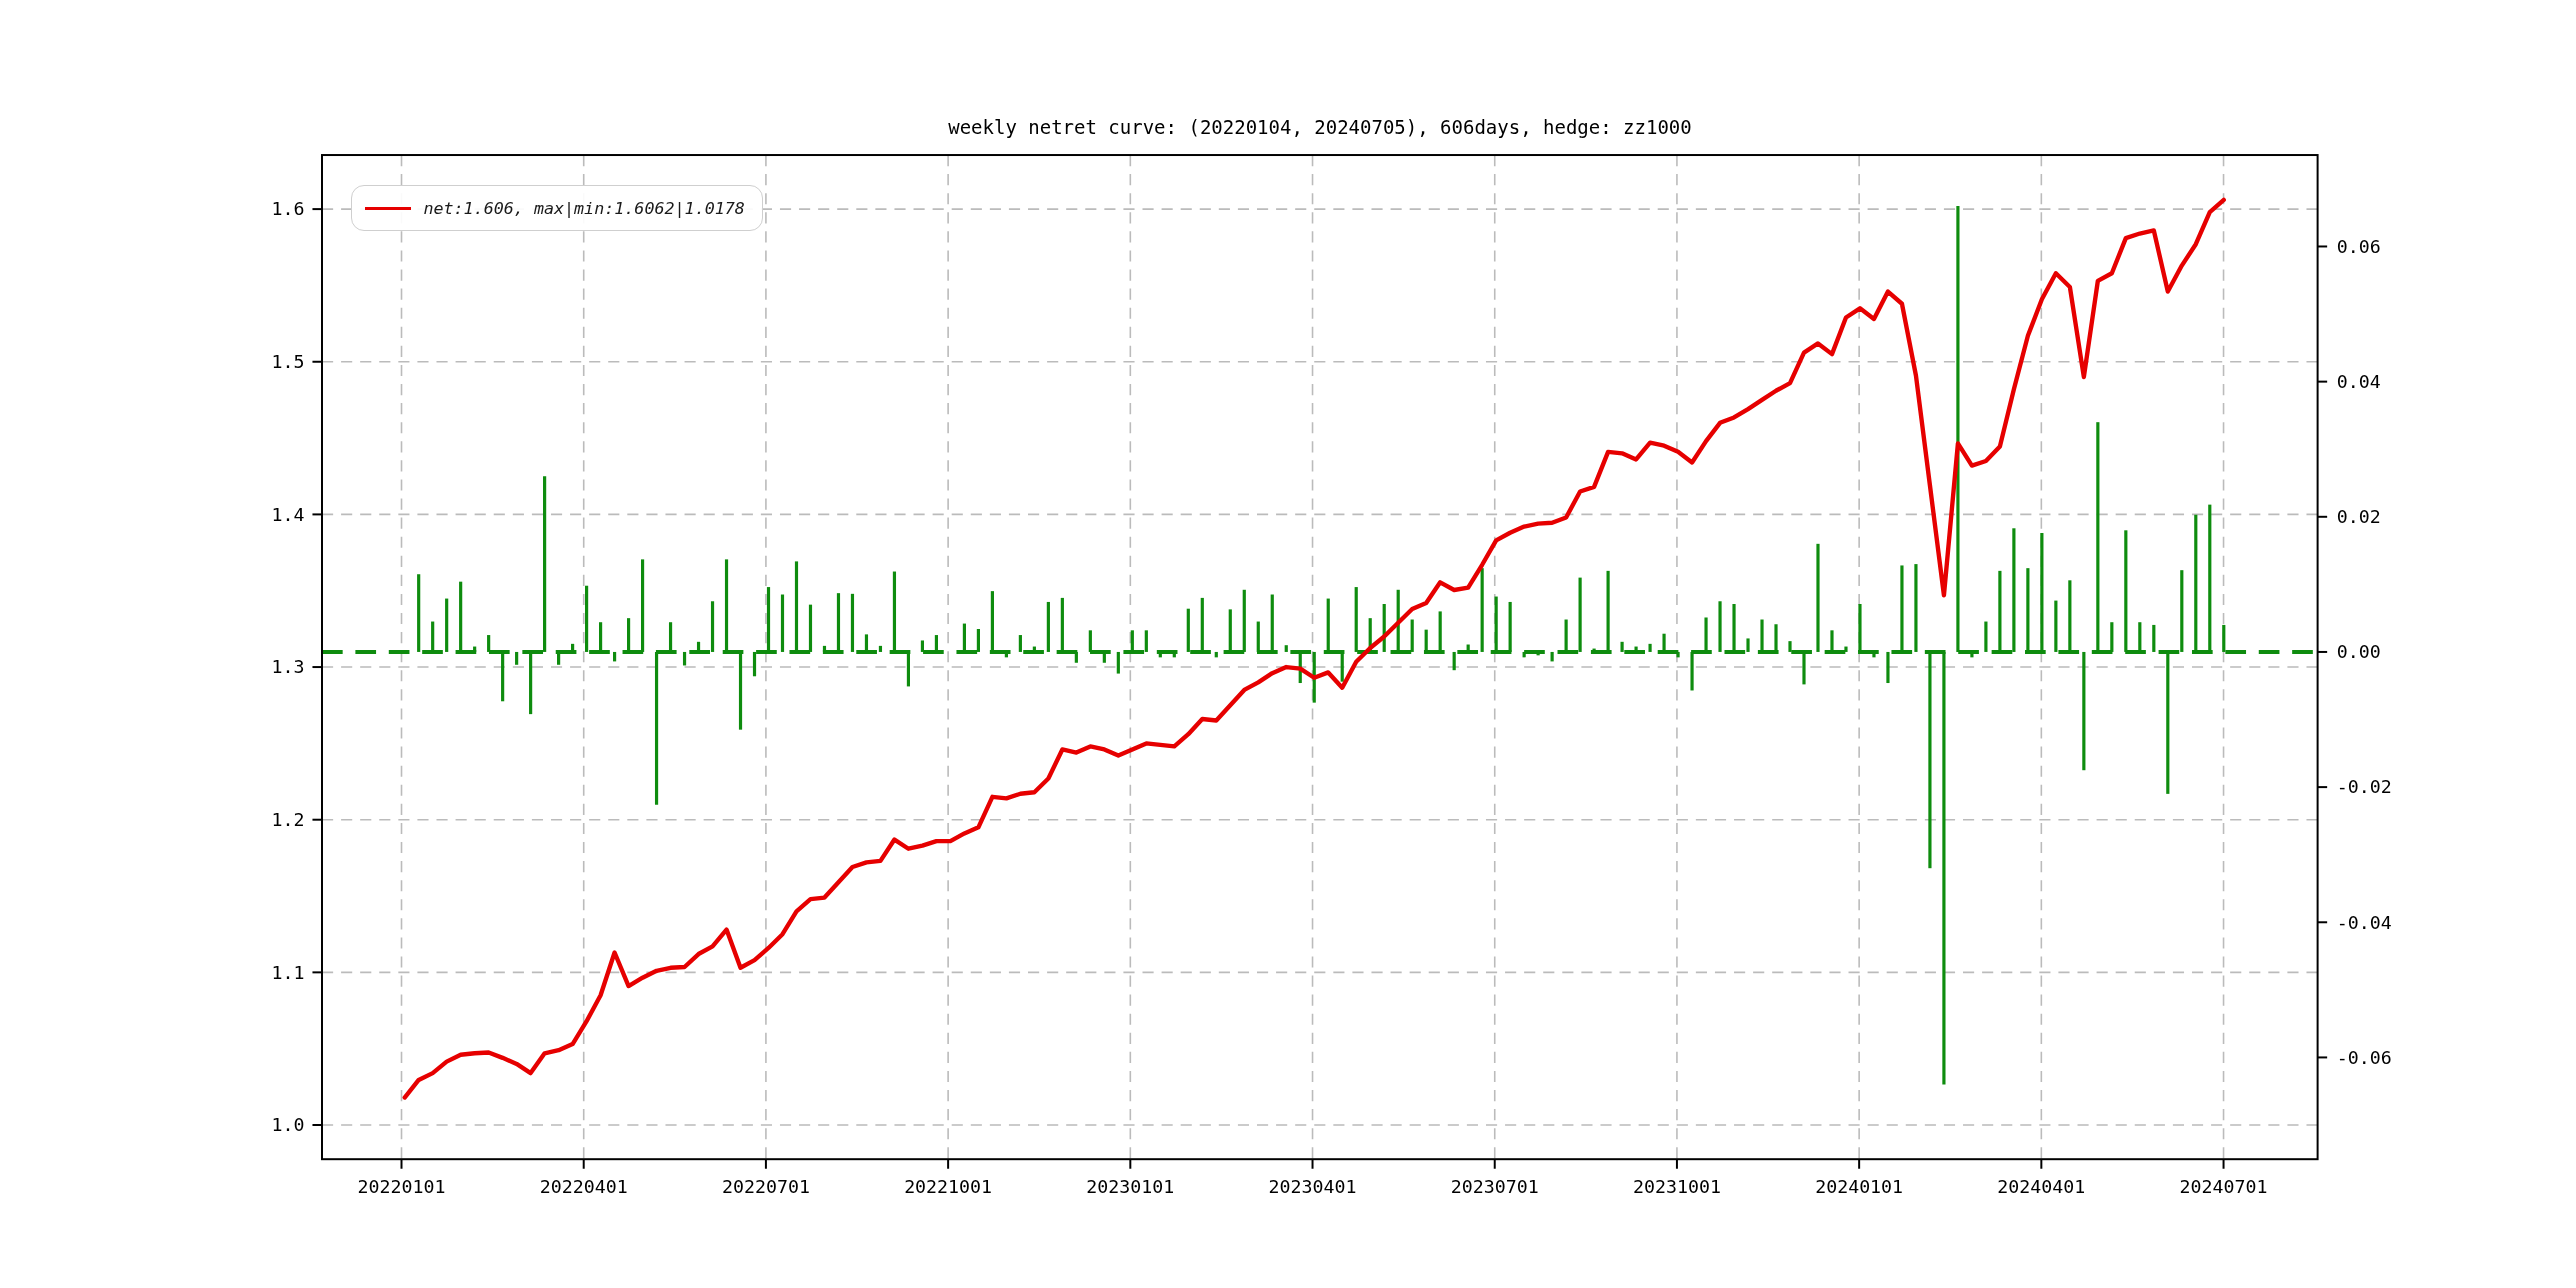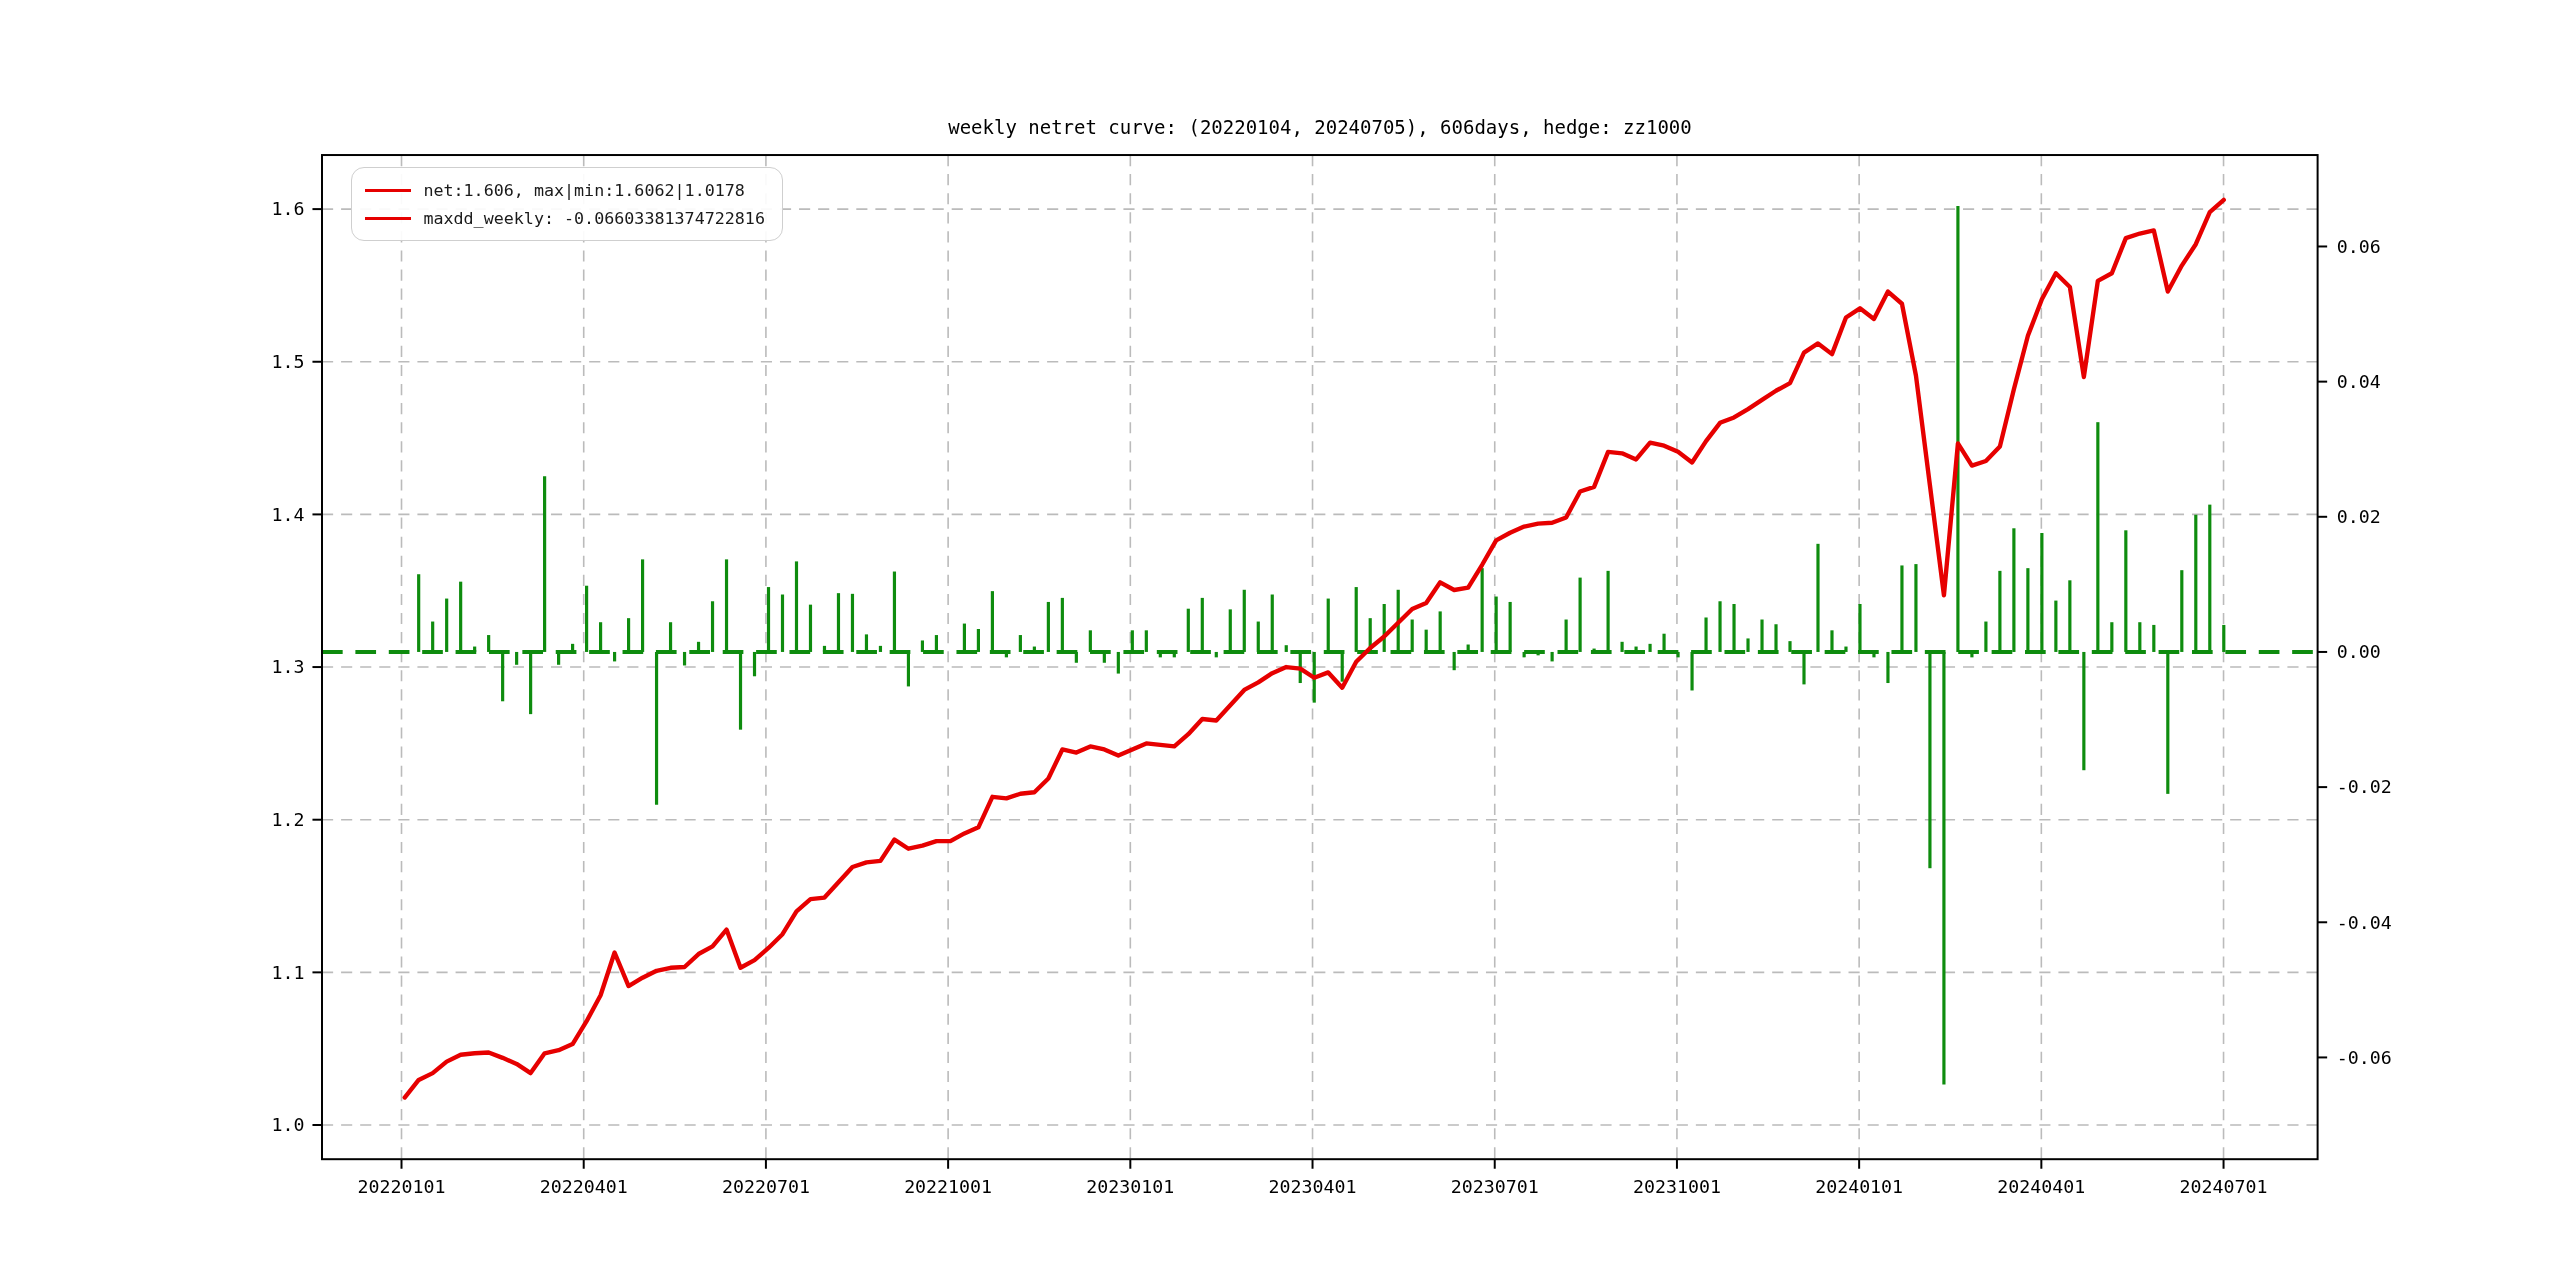--- a/index.html
+++ b/index.html
@@ -1,22 +1,22 @@
 <!DOCTYPE html>
 <html style="font-size:12.7px"><head>
 <meta charset="utf-8">
 <style>
   html,body{margin:0;padding:0;background:#ffffff;}
   #figure{position:relative;width:2576px;height:1288px;background:#ffffff;overflow:hidden;
           font-family:"DejaVu Sans Mono","Liberation Mono",monospace;}
   #plot-title{position:absolute;left:322px;top:116px;width:1996px;text-align:center;
               font-size:19px;color:#000;white-space:pre;}
   #plot-svg{position:absolute;left:0;top:0;}
-  #legend{position:absolute;left:351px;top:167px;background:rgba(255,255,255,0.92);
-          border:1.6px solid #cfcfcf;border-radius:13px;padding:8px 17.5px 8px 12.7px;}
+  #legend{position:absolute;left:351px;top:185px;background:rgba(255,255,255,0.92);
+          border:1.6px solid #cfcfcf;border-radius:13px;padding:8px 17.5px 8px 12.7px;font-style:italic;}
   .legend-row{display:flex;align-items:center;height:28px;}
   .legend-swatch{display:inline-block;width:46px;height:0;border-top:3.2px solid #e60000;margin-right:12.7px;}
   .legend-label{font-size:16.7px;color:#1a1a1a;white-space:pre;}
 </style>
 </head>
 <body>
 
 <div id="figure">
   <div id="plot-title">weekly netret curve: (20220104, 20240705), 606days, hedge: zz1000</div>
   <svg id="plot-svg" width="2576" height="1288" viewBox="0 0 3240 1620">
@@ -219,19 +219,15 @@
       <line x1="2915" x2="2927" y1="480" y2="480" stroke="#000000" stroke-width="2.5"></line>
       <text x="2939" y="488" text-anchor="start" font-size="23" font-family="DejaVu Sans Mono, monospace" fill="#000000">0.04</text>
       <line x1="2915" x2="2927" y1="310" y2="310" stroke="#000000" stroke-width="2.5"></line>
       <text x="2939" y="318" text-anchor="start" font-size="23" font-family="DejaVu Sans Mono, monospace" fill="#000000">0.06</text>
     </svg>
   <div id="legend">
     <div class="legend-row">
       <span class="legend-swatch"></span>
       <span class="legend-label">net:1.606, max|min:1.6062|1.0178</span>
     </div>
-    <div class="legend-row">
-      <span class="legend-swatch"></span>
-      <span class="legend-label">maxdd_weekly: -0.06603381374722816</span>
-    </div>
   </div>
 </div>
 
 
 </body></html>

